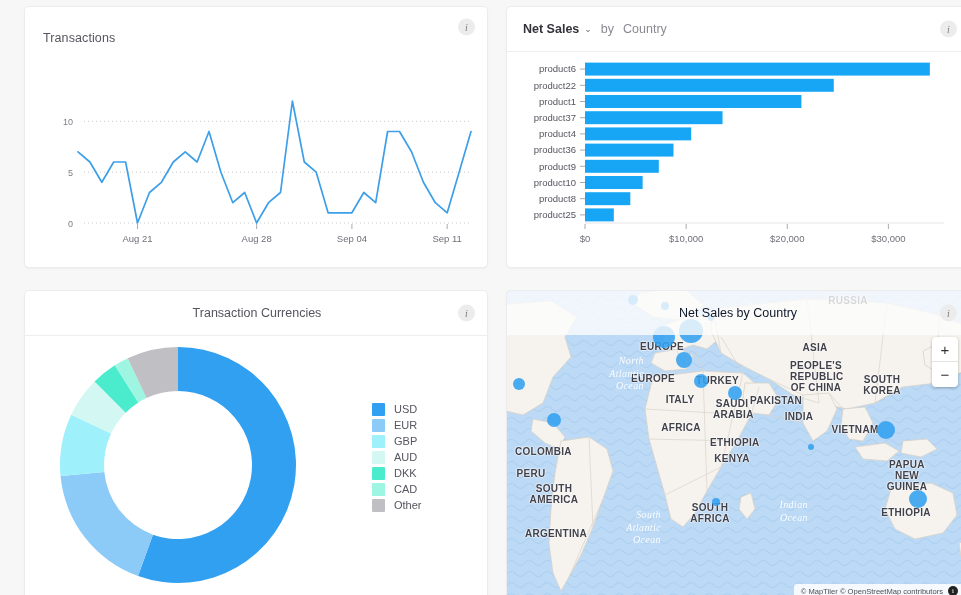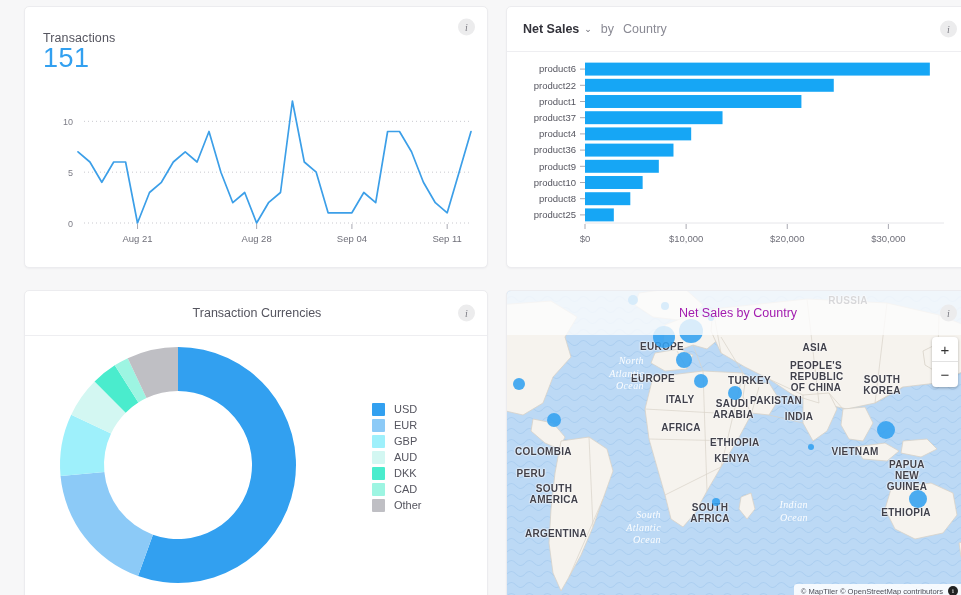--- a/index.html
+++ b/index.html
@@ -67,21 +67,21 @@
   .legend-swatch { width: 13px; height: 13px; border-radius: 1px; margin-right: 9px; }
   .legend-label { font-size: 11px; color: #55555f; }
   
   .map-card { background: #cfe3f7; }
   .map-head {
     position: absolute; left: 0; right: 0; top: 0; height: 44px;
     background: rgba(252,252,253,.80);
     display: flex; align-items: center; justify-content: center;
     z-index: 6; border-bottom: none;
   }
-  .map-title { font-size: 12.5px; color: #a21caf; }
+  .map-title { font-size: 12.5px; color: #0f172a; }
   .map-ctl {
     position: absolute; right: 11px; top: 46px; z-index: 7;
     width: 26px; background: #fff; border-radius: 4px;
     box-shadow: 0 1px 3px rgba(0,0,0,.28); overflow: hidden;
   }
   .map-ctl div {
     height: 25px; display: flex; align-items: center; justify-content: center;
     font-size: 15px; color: #333; cursor: pointer;
   }
   .map-ctl div:first-child { border-bottom: 1px solid #e2e2e2; }
@@ -118,21 +118,20 @@
 </head>
 <body>
 
 <div id="dashboard">
 
   <div class="card">
     <div class="card-head kpi-head">
       <span class="kpi-title">Transactions</span>
       <span class="info-badge">i</span>
     </div>
-    <div class="kpi-value">151</div>
     <div class="linechart-wrap">
       <svg id="line-svg" width="464" height="176" viewBox="0 0 464 176">
           <line x1="59" y1="140" x2="446" y2="140" stroke="#c9c9cf" stroke-width="1" stroke-dasharray="1 3"></line>
           <text x="48" y="143.5" text-anchor="end" font-size="9" fill="#7d7d87" font-family="&quot;Liberation Sans&quot;, sans-serif">0</text>
           <line x1="59" y1="89.16666666666666" x2="446" y2="89.16666666666666" stroke="#c9c9cf" stroke-width="1" stroke-dasharray="1 3"></line>
           <text x="48" y="92.66666666666666" text-anchor="end" font-size="9" fill="#7d7d87" font-family="&quot;Liberation Sans&quot;, sans-serif">5</text>
           <line x1="59" y1="38.33333333333333" x2="446" y2="38.33333333333333" stroke="#c9c9cf" stroke-width="1" stroke-dasharray="1 3"></line>
           <text x="48" y="41.83333333333333" text-anchor="end" font-size="9" fill="#7d7d87" font-family="&quot;Liberation Sans&quot;, sans-serif">10</text>
           <path d="M53.0 68.8 L64.9 79.0 L76.8 99.3 L88.7 79.0 L100.6 79.0 L112.5 140.0 L124.5 109.5 L136.4 99.3 L148.3 79.0 L160.2 68.8 L172.1 79.0 L184.0 48.5 L195.9 89.2 L207.8 119.7 L219.7 109.5 L231.6 140.0 L243.5 119.7 L255.5 109.5 L267.4 18.0 L279.3 79.0 L291.2 89.2 L303.1 129.8 L315.0 129.8 L326.9 129.8 L338.8 109.5 L350.7 119.7 L362.6 48.5 L374.5 48.5 L386.5 68.8 L398.4 99.3 L410.3 119.7 L422.2 129.8 L434.1 89.2 L446.0 48.5 " fill="none" stroke="#3c9fe8" stroke-width="1.7" stroke-linejoin="round" stroke-linecap="round"></path>
           <line x1="112.54545454545455" y1="141" x2="112.54545454545455" y2="146" stroke="#a9a9b2" stroke-width="1"></line>
@@ -314,28 +313,28 @@
         <path d="M138 118 L244 124" fill="none" stroke="#d8d2c8" stroke-width="0.7"></path>
         <path d="M206 18 L214 62" fill="none" stroke="#d8d2c8" stroke-width="0.7"></path>
         <path d="M262 124 L296 132" fill="none" stroke="#d8d2c8" stroke-width="0.7"></path>
       </svg>
     <div id="map-overlays">
         <div class="map-label" style="left: 318px; top: 5px; width: 46px;">RUSSIA</div>
         <div class="map-label" style="left: 129px; top: 51px; width: 52px;">EUROPE</div>
         <div class="map-label" style="left: 292px; top: 52px; width: 32px;">ASIA</div>
         <div class="map-label" style="left: 157px; top: 76px; width: 32px; margin-top: 28px;">ITALY</div>
         <div class="map-label" style="left: 124px; top: 83px; width: 34px;">EUROPE</div>
-        <div class="map-label" style="left: 189px; top: 85px; width: 42px; padding-left: 32px;">TURKEY</div>
+        <div class="map-label" style="left: 189px; top: 85px; width: 42px;">TURKEY</div>
         <div class="map-label" style="left: 283px; top: 70px; width: 52px;">PEOPLE'S<br>REPUBLIC<br>OF CHINA</div>
         <div class="map-label" style="left: 354px; top: 84px; width: 42px;">SOUTH<br>KOREA</div>
         <div class="map-label" style="left: 243px; top: 105px; width: 50px;">PAKISTAN</div>
         <div class="map-label" style="left: 206px; top: 108px; width: 38px;">SAUDI<br>ARABIA</div>
         <div class="map-label" style="left: 275px; top: 121px; width: 34px;">INDIA</div>
         <div class="map-label" style="left: 152px; top: 132px; width: 44px;">AFRICA</div>
-        <div class="map-label" style="left: 324px; top: 134px; width: 48px; margin-top: 22px;">VIETNAM</div>
+        <div class="map-label" style="left: 324px; top: 134px; width: 48px;">VIETNAM</div>
         <div class="map-label" style="left: 203px; top: 147px; width: 46px;">ETHIOPIA</div>
         <div class="map-label" style="left: 8px; top: 156px; width: 54px;">COLOMBIA</div>
         <div class="map-label" style="left: 206px; top: 163px; width: 38px;">KENYA</div>
         <div class="map-label" style="left: 370px; top: 169px; width: 60px;">PAPUA NEW<br>GUINEA</div>
         <div class="map-label" style="left: 9px; top: 178px; width: 30px;">PERU</div>
         <div class="map-label" style="left: 20px; top: 193px; width: 54px;">SOUTH<br>AMERICA</div>
         <div class="map-label" style="left: 183px; top: 212px; width: 40px;">SOUTH<br>AFRICA</div>
         <div class="map-label" style="left: 370px; top: 217px; width: 58px;">ETHIOPIA</div>
         <div class="map-label" style="left: 18px; top: 238px; width: 56px; text-align: center;">ARGENTINA</div>
         <div class="ocean-label" style="left: 75px; top: 64px; width: 62px;">North<br>Atlantic<br>Ocean</div>

